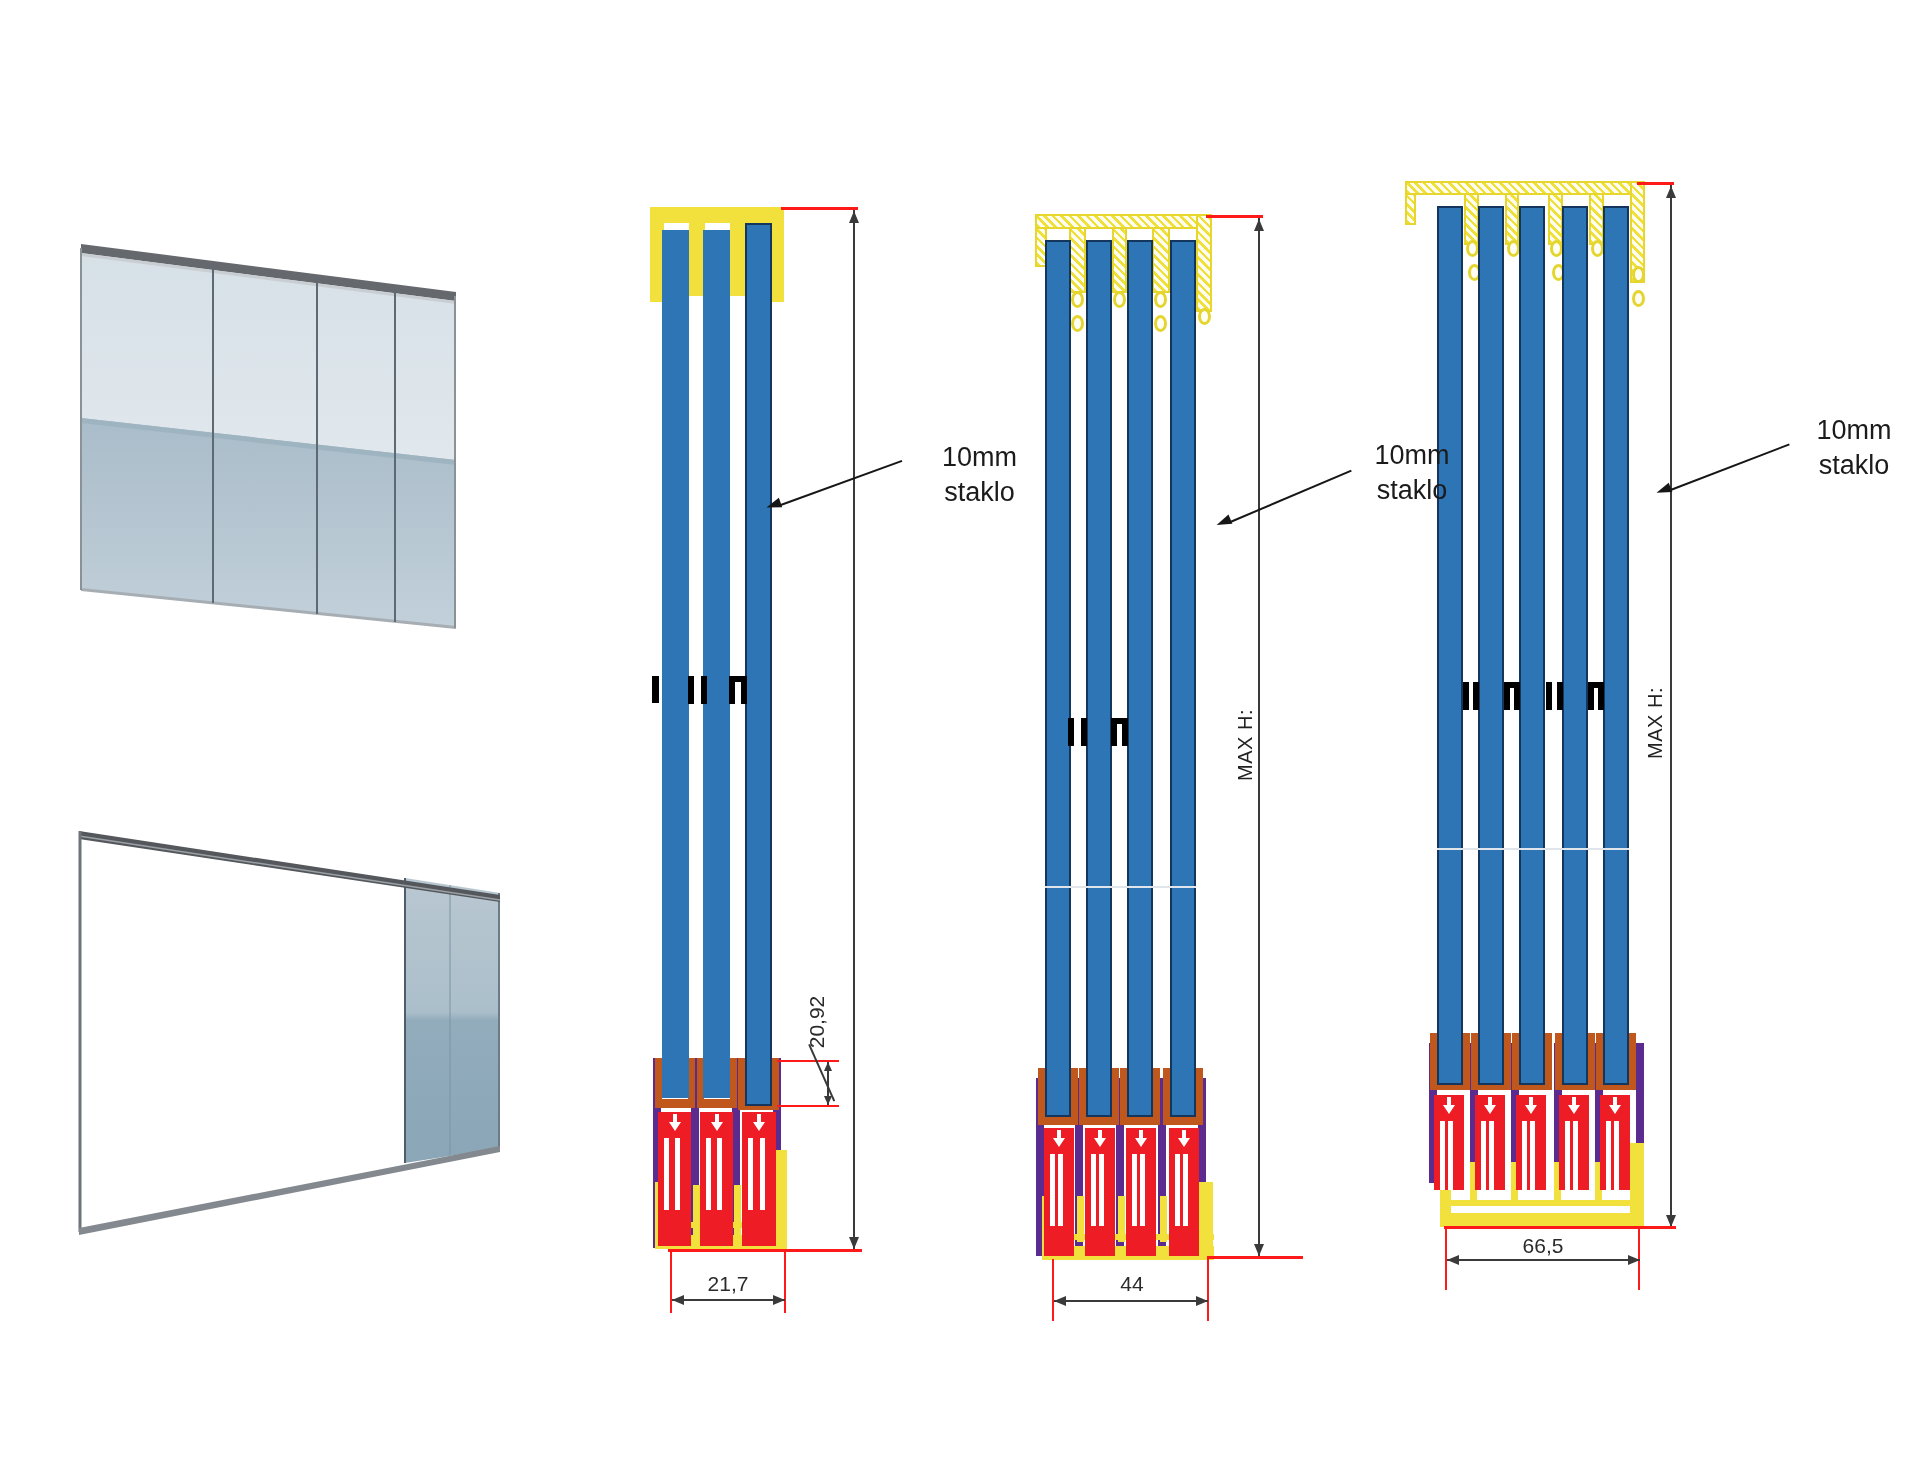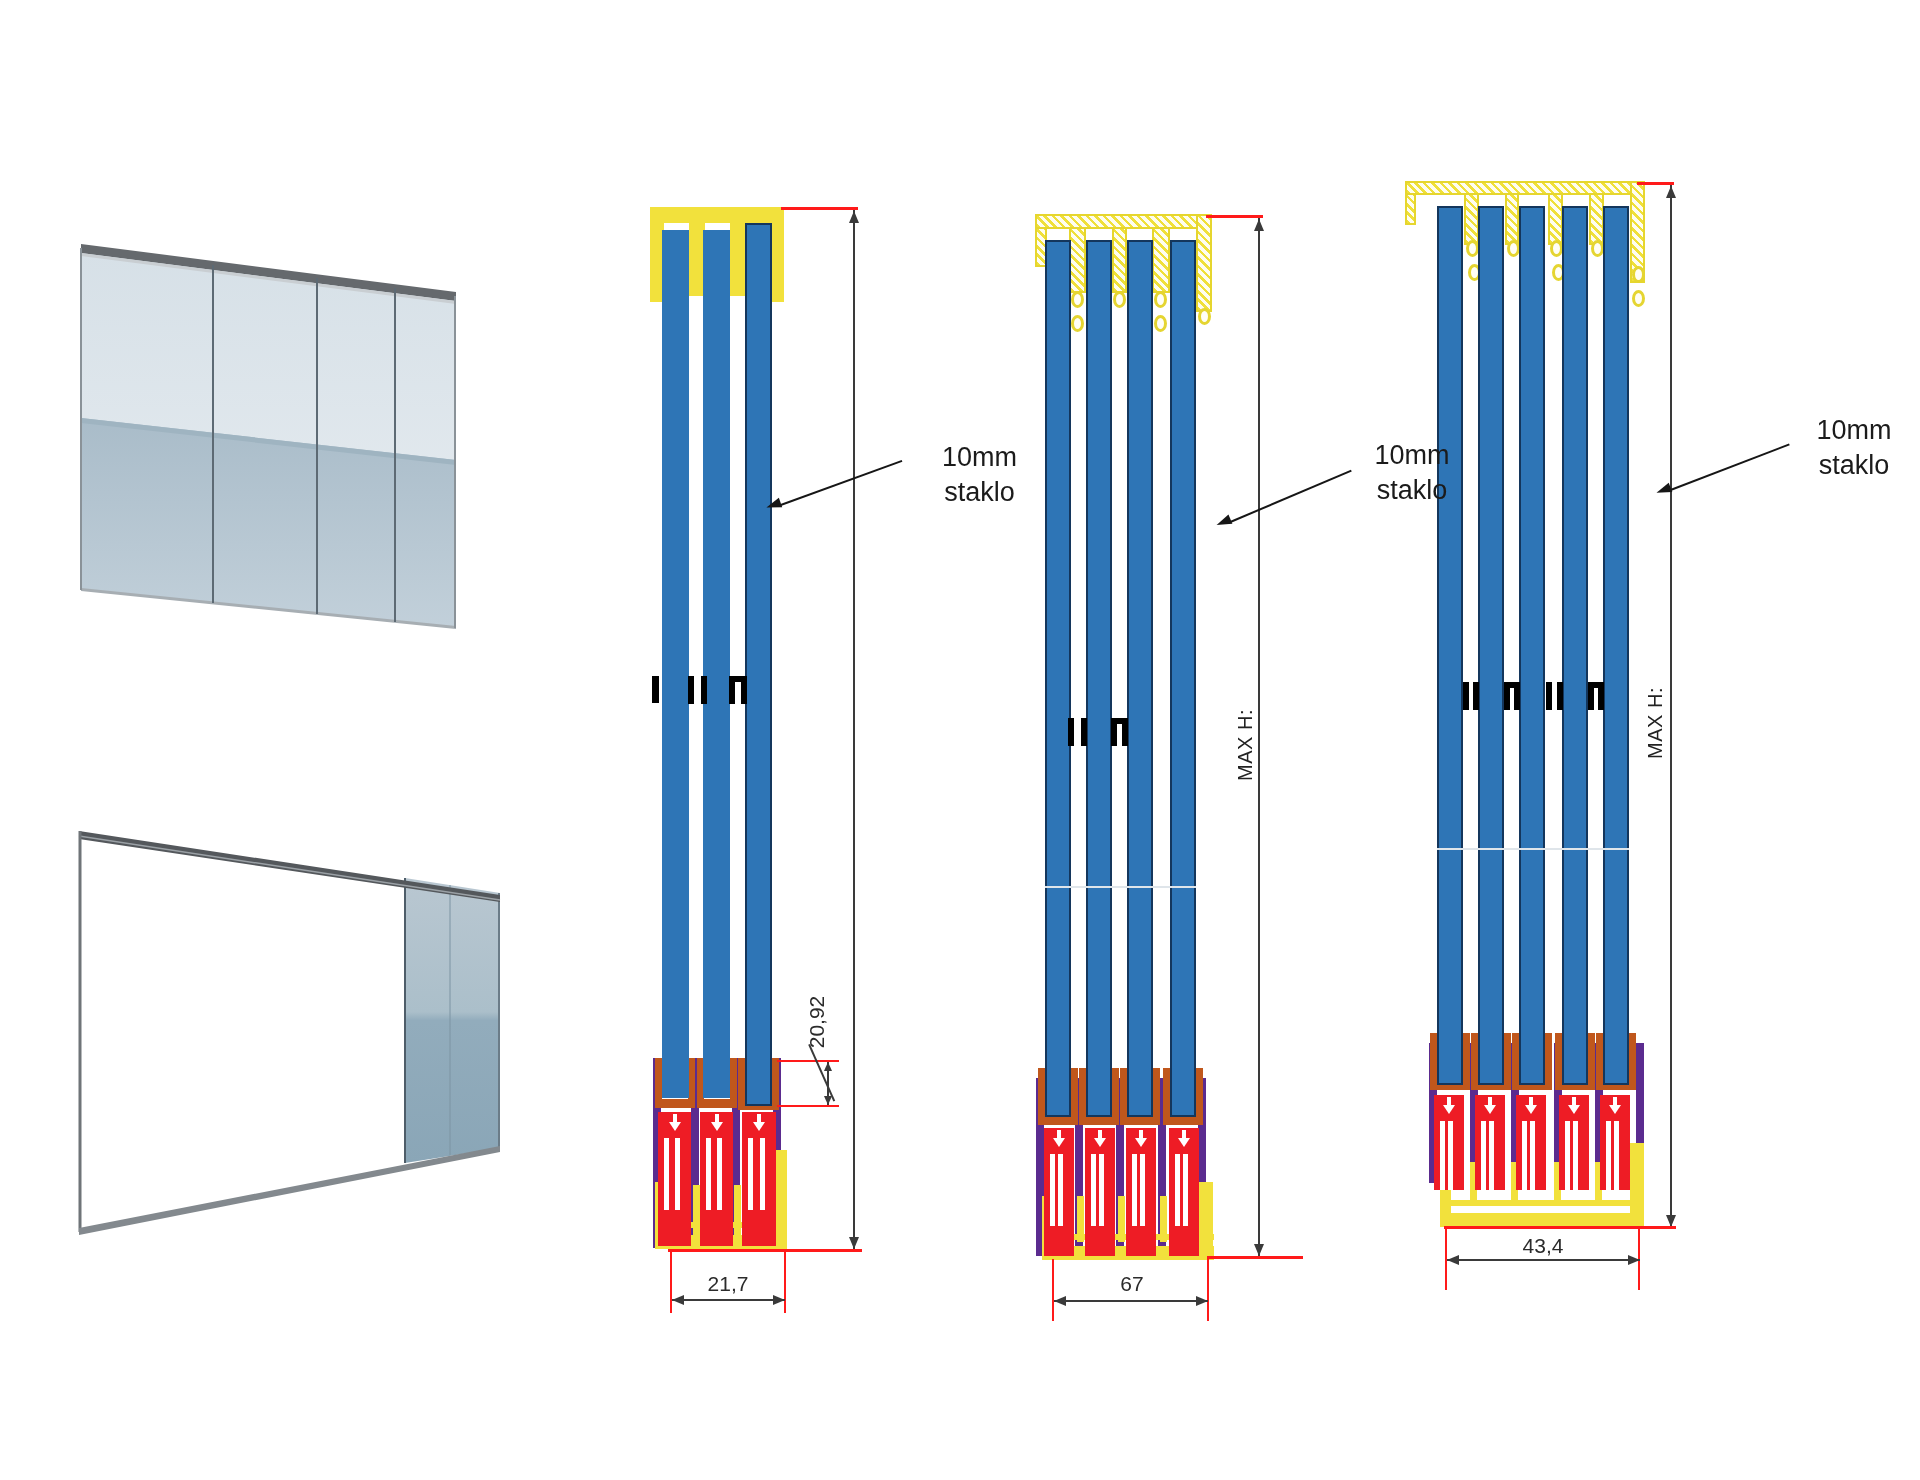--- a/index.html
+++ b/index.html
@@ -199,21 +199,21 @@
   <div class="a au z5" style="left:1254px;top:219px"></div>
   <div class="a ad z5" style="left:1254px;top:1244px"></div>
   <div class="a dred z5" style="left:1207px;top:1256px;width:96px;height:3px"></div>
   <div class="a maxh rot z5" style="left:1191px;top:733px;width:110px;height:24px">MAX H:</div>
 
   <div class="a dred z5" style="left:1052px;top:1259px;width:2px;height:62px"></div>
   <div class="a dred z5" style="left:1207px;top:1259px;width:2px;height:62px"></div>
   <div class="a dln z5" style="left:1054px;top:1300px;width:154px;height:2px"></div>
   <div class="a al z5" style="left:1054px;top:1296px"></div>
   <div class="a ar z5" style="left:1196px;top:1296px"></div>
-  <div class="a dimtxt z5" style="left:1100px;top:1272px;width:64px;height:24px">67</div>
+  <div class="a dimtxt z5" style="left:1100px;top:1272px;width:64px;height:24px">44</div>
 
   <div class="a lbl z5" style="left:1347px;top:438px;width:130px">
     <div>10mm</div>
     <div>staklo</div>
   </div>
   <div class="a z5" style="left:1228px;top:522px;width:134px;height:2px;background:#161616;transform:rotate(-23deg);transform-origin:left center"></div>
   <div class="a la z5" style="left:1216px;top:517px;transform:rotate(-23deg)"></div>
 
   <div class="a yh z2" style="left:1405px;top:181px;width:235px;height:14px"></div>
   <div class="a yh z2" style="left:1405px;top:193px;width:11px;height:32px"></div>
@@ -274,21 +274,21 @@
   <div class="a au z5" style="left:1666px;top:186px"></div>
   <div class="a ad z5" style="left:1666px;top:1215px"></div>
   <div class="a dred z5" style="left:1444px;top:1226px;width:232px;height:3px"></div>
   <div class="a maxh rot z5" style="left:1601px;top:711px;width:110px;height:24px">MAX H:</div>
 
   <div class="a dred z5" style="left:1445px;top:1228px;width:2px;height:62px"></div>
   <div class="a dred z5" style="left:1638px;top:1228px;width:2px;height:62px"></div>
   <div class="a dln z5" style="left:1447px;top:1259px;width:193px;height:2px"></div>
   <div class="a al z5" style="left:1447px;top:1255px"></div>
   <div class="a ar z5" style="left:1628px;top:1255px"></div>
-  <div class="a dimtxt z5" style="left:1500px;top:1234px;width:86px;height:24px">43,4</div>
+  <div class="a dimtxt z5" style="left:1500px;top:1234px;width:86px;height:24px">66,5</div>
 
   <div class="a lbl z5" style="left:1790px;top:413px;width:128px">
     <div>10mm</div>
     <div>staklo</div>
   </div>
   <div class="a z5" style="left:1668px;top:490px;width:130px;height:2px;background:#161616;transform:rotate(-21deg);transform-origin:left center"></div>
   <div class="a la z5" style="left:1656px;top:485px;transform:rotate(-21deg)"></div>
 
 </div>
 

